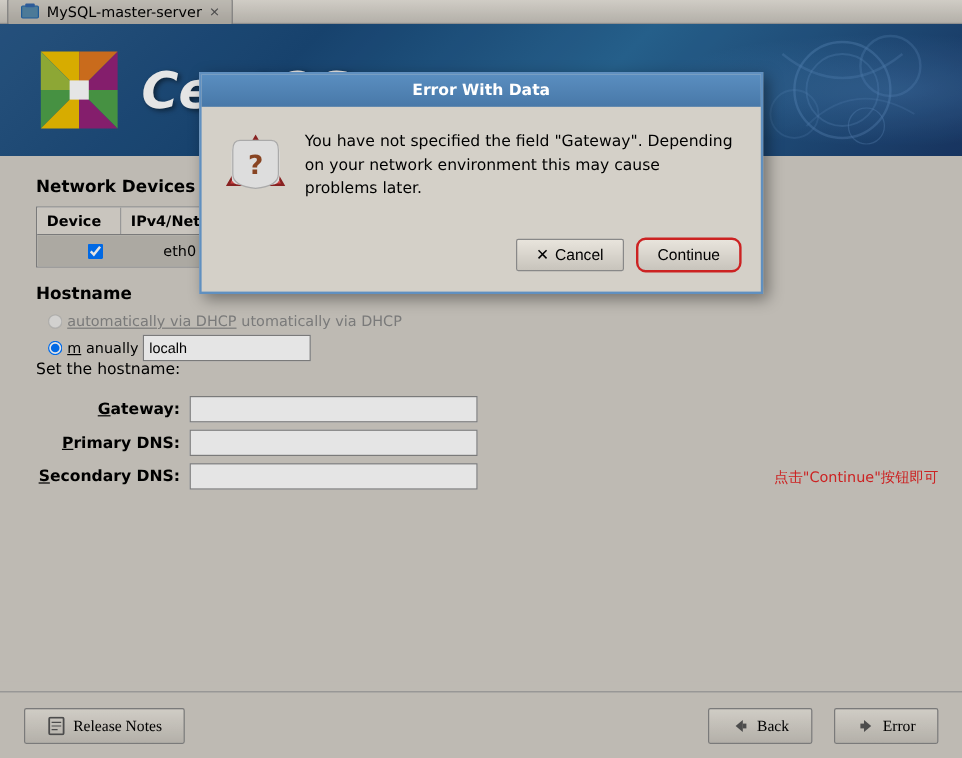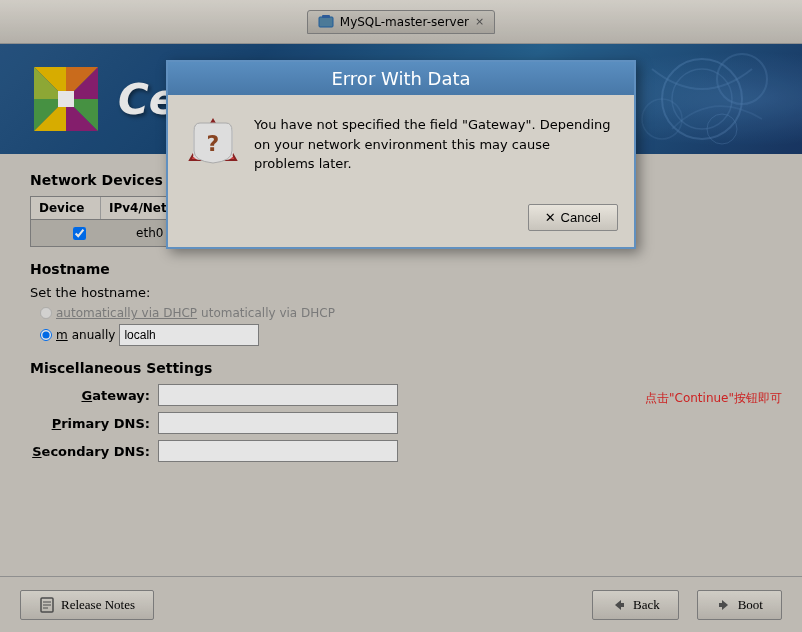--- a/index.html
+++ b/index.html
@@ -9,26 +9,25 @@
       background: #d4d0c8;
       font-family: 'DejaVu Sans', Arial, sans-serif;
       font-size: 13px;
       overflow: hidden;
       position: relative;
     }
 
     
     .titlebar {
       background: linear-gradient(to bottom, #e8e4dc, #c8c4bc);
-      height: 44px;
+      height: 20px;
       display: flex;
       align-items: center;
       padding: 0 6px;
       border-bottom: 1px solid #a0a0a0;
-      justify-content: center;
     }
     .titlebar-tab {
       background: linear-gradient(to bottom, #d4d0c8, #b8b4ac);
       border: 1px solid #888;
       border-radius: 3px 3px 0 0;
       padding: 3px 10px;
       font-size: 12px;
       display: flex;
       align-items: center;
       gap: 6px;
@@ -251,22 +250,22 @@
     .modal {
       background: #d4d0c8;
       border: 2px solid #6090c0;
       width: 470px;
       box-shadow: 4px 4px 12px rgba(0,0,0,0.4);
     }
     .modal-header {
       background: linear-gradient(to bottom, #5a8ec0, #4878a8);
       color: white;
       padding: 6px 12px;
-      font-size: 18px;
-      font-weight: normal;
+      font-size: 13px;
+      font-weight: bold;
       text-align: center;
     }
     .modal-body {
       padding: 20px;
       display: flex;
       align-items: flex-start;
       gap: 16px;
     }
     .modal-icon {
       width: 50px;
@@ -390,40 +389,39 @@
           <div class="col-ipv4">192.168.10.1/24</div>
           <div class="col-ipv6">Disabled</div>
         </div>
       </div>
     </div>
     <button class="edit-btn">Edit</button>
   </div>
 
   <div class="hostname-section">
     <div class="section-title">Hostname</div>
-    <div style="font-size:13px; margin-bottom:6px;">
-      <span>Set the hostname:</span>
-    </div>
     <div style="display:flex; flex-direction:column; gap:4px; padding-left:10px;">
       <label class="radio-label" style="color:#888;">
         <input type="radio" name="hostname" disabled="" style="">
         <span style="color:#888; text-decoration: underline; text-decoration-color: #888;">automatically via DHCP</span>
           <span style="color:#888;">utomatically via DHCP</span>
       </label>
       <label class="radio-label radio-label-active">
         <input type="radio" name="hostname" checked="" style="">
         <span style="text-decoration:underline;">m</span>
           <span>anually</span>
         <input type="text" class="text-input-small" value="localh" style="">
       </label>
     </div>
+    <div style="font-size:13px; margin-bottom:6px;">
+      <span>Set the hostname:</span>
+    </div>
   </div>
 
   <div class="misc-section">
-    <div class="section-title">Miscellaneous Settings</div>
     <div class="form-row">
       <label class="form-label">
         <span style="text-decoration:underline;">G</span>ateway:
       </label>
       <input type="text" class="text-input-long" style="">
     </div>
     <div class="form-row">
       <label class="form-label">
         <span style="text-decoration:underline;">P</span>rimary DNS:
       </label>
@@ -451,20 +449,23 @@
         <path d="M12,8 L38,8 Q44,8 44,16 L44,36 Q44,46 25,48 Q6,46 6,36 L6,16 Q6,8 12,8 Z" fill="#ddd" stroke="#aaa" stroke-width="1"></path>
 
         <text x="25" y="36" text-anchor="middle" font-size="22" font-weight="bold" fill="#884422">?</text>
       </svg>
       <div class="modal-text">You have not specified the field "Gateway".  Depending on your network environment this may cause problems later.</div>
     </div>
     <div class="modal-footer">
       <button class="modal-btn">
         <span>✕</span>
         <span>Cancel</span>
+      </button>
+      <button class="modal-btn continue-btn">
+        <span>Continue</span>
       </button>
     </div>
   </div>
 </div>
 
 <div class="annotation">点击"Continue"按钮即可</div>
 
 <div class="bottom-bar">
   <button class="bottom-btn">
     <svg width="16" height="16" viewBox="0 0 16 16">
@@ -482,16 +483,16 @@
         <polygon points="10,3 4,8 10,13" fill="#555"></polygon>
         <rect x="10" y="6" width="3" height="4" fill="#555"></rect>
       </svg>
       <span>Back</span>
     </button>
     <button class="bottom-btn">
       <svg width="16" height="16" viewBox="0 0 16 16">
         <polygon points="6,3 12,8 6,13" fill="#555"></polygon>
         <rect x="3" y="6" width="3" height="4" fill="#555"></rect>
       </svg>
-      <span>Boot</span>
+      <span>Error</span>
     </button>
   </div>
 </div>
 
 </body></html>

